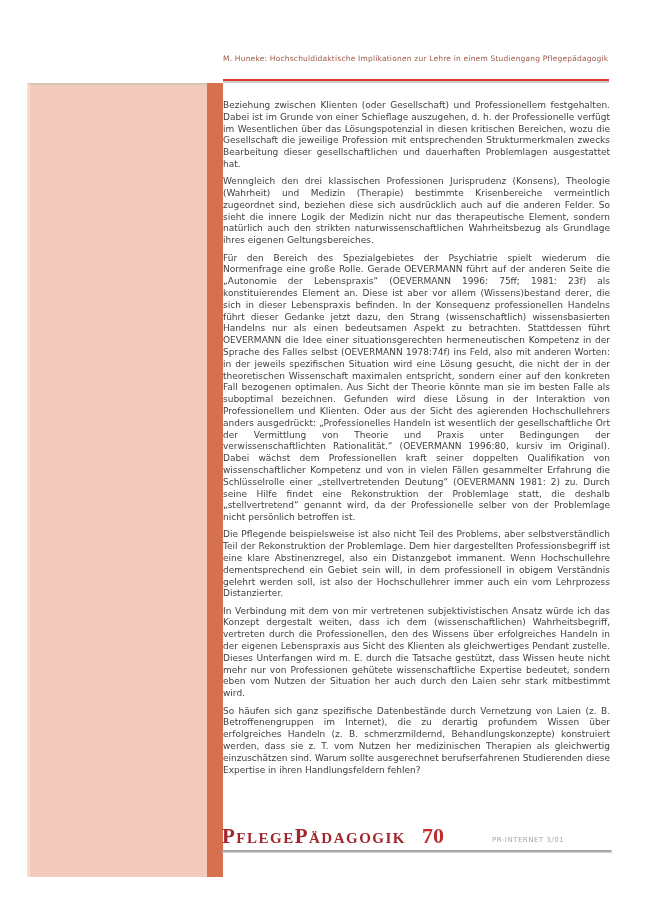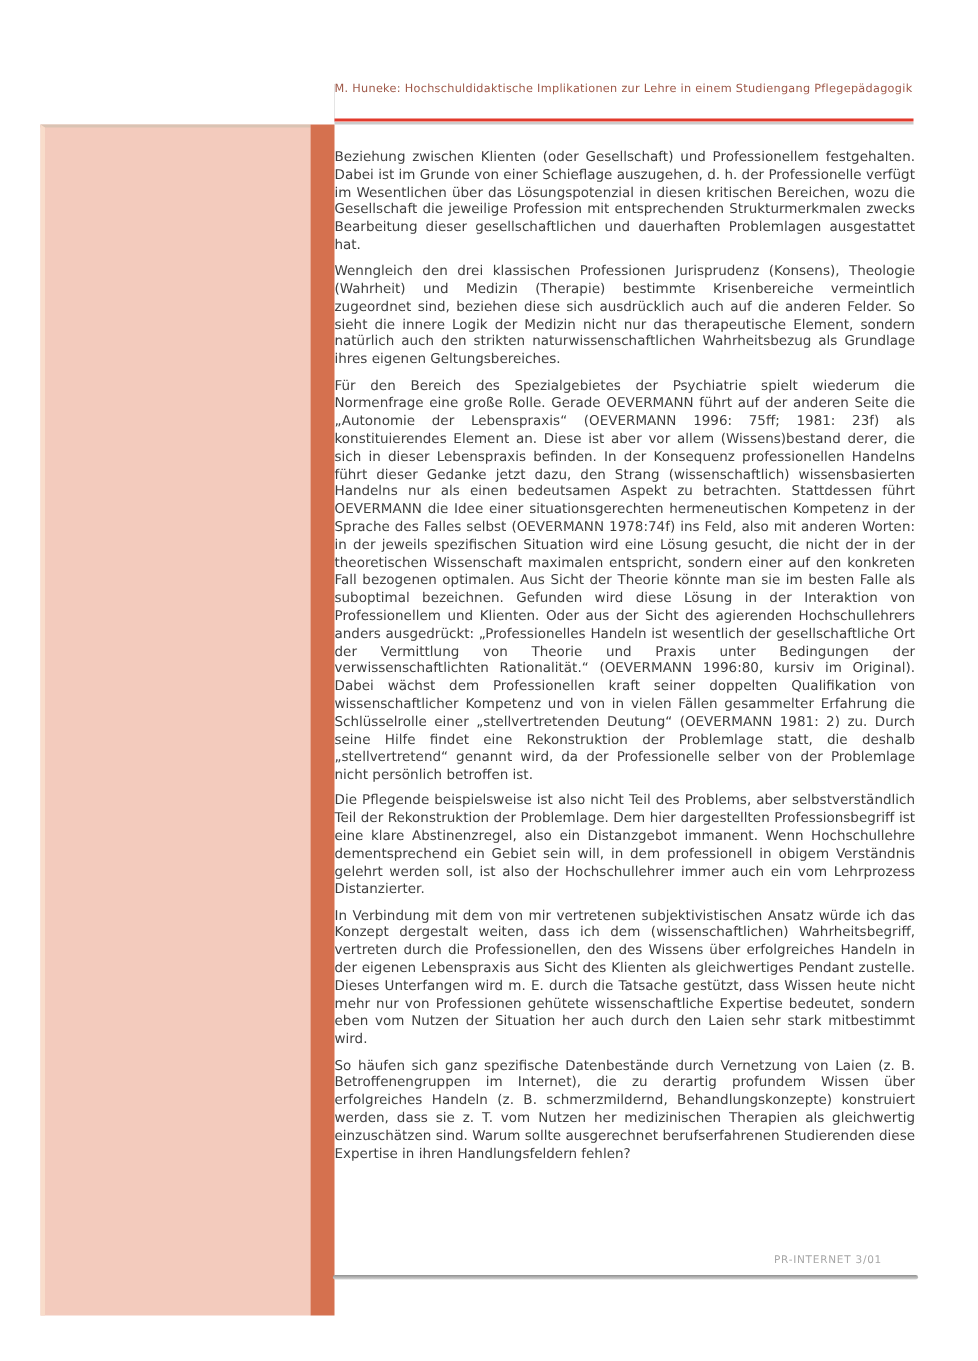--- a/index.html
+++ b/index.html
@@ -44,21 +44,21 @@
   }
   .footer-page{
     font-family:"Liberation Serif","DejaVu Serif",serif;
     font-variant:normal;font-size:22px;color:#bd2f2f;margin-left:16px;letter-spacing:0;
   }
   .footer-rule{
     position:absolute;left:222px;top:850px;width:390px;height:3px;
     background:linear-gradient(#8f8f8f,#d8d8d8);border-radius:2px;
   }
   .footer-issue{
-    position:absolute;left:492px;top:836px;width:120px;text-align:center;
+    position:absolute;left:492px;top:836px;width:120px;text-align:left;
     font-size:7px;letter-spacing:0.5px;color:#a6a6a6;white-space:nowrap;
   }
 </style>
 </head>
 <body>
 
 <div class="page">
 
   <div class="pink-block"></div>
   <div class="accent-bar"></div>
@@ -69,16 +69,19 @@
 
   <div class="article">
       <p><span>Beziehung zwischen Klienten (oder Gesellschaft) und Professionellem festgehalten. Dabei ist im Grunde von einer Schieflage auszugehen, d. h. der Professionelle verfügt im Wesentlichen über das Lösungspotenzial in diesen kritischen Bereichen, wozu die Gesellschaft die jeweilige Profession mit entsprechenden Strukturmerkmalen zwecks Bearbeitung dieser gesellschaftlichen und dauerhaften Problemlagen ausgestattet hat.</span></p>
       <p><span>Wenngleich den drei klassischen Professionen Jurisprudenz (Konsens), Theologie (Wahrheit) und Medizin (Therapie) bestimmte Krisenbereiche vermeintlich zugeordnet sind, beziehen diese sich ausdrücklich auch auf die anderen Felder. So sieht die innere Logik der Medizin nicht nur das therapeutische Element, sondern natürlich auch den strikten naturwissenschaftlichen Wahrheitsbezug als Grundlage ihres eigenen Geltungsbereiches.</span></p>
       <p><span>Für den Bereich des Spezialgebietes der Psychiatrie spielt wiederum die Normenfrage eine große Rolle. Gerade OEVERMANN führt auf der anderen Seite die „Autonomie der Lebenspraxis“ (OEVERMANN 1996: 75ff; 1981: 23f) als konstituierendes Element an. Diese ist aber vor allem (Wissens)bestand derer, die sich in dieser Lebenspraxis befinden. In der Konsequenz professionellen Handelns führt dieser Gedanke jetzt dazu, den Strang (wissenschaftlich) wissensbasierten Handelns nur als einen bedeutsamen Aspekt zu betrachten. Stattdessen führt OEVERMANN die Idee einer situationsgerechten hermeneutischen Kompetenz in der Sprache des Falles selbst (OEVERMANN 1978:74f) ins Feld, also mit anderen Worten: in der jeweils spezifischen Situation wird eine Lösung gesucht, die nicht der in der theoretischen Wissenschaft maximalen entspricht, sondern einer auf den konkreten Fall bezogenen optimalen. Aus Sicht der Theorie könnte man sie im besten Falle als suboptimal bezeichnen. Gefunden wird diese Lösung in der Interaktion von Professionellem und Klienten. Oder aus der Sicht des agierenden Hochschullehrers anders ausgedrückt: </span><span class="em">„Professionelles Handeln ist wesentlich der gesellschaftliche Ort der Vermittlung von Theorie und Praxis unter Bedingungen der verwissenschaftlichten Rationalität.“</span><span> (OEVERMANN 1996:80, kursiv im Original). Dabei wächst dem Professionellen kraft seiner doppelten Qualifikation von wissenschaftlicher Kompetenz und von in vielen Fällen gesammelter Erfahrung die Schlüsselrolle einer „stellvertretenden Deutung“ (OEVERMANN 1981: 2) zu. Durch seine Hilfe findet eine Rekonstruktion der Problemlage statt, die deshalb „stellvertretend“ genannt wird, da der Professionelle selber von der Problemlage nicht persönlich betroffen ist.</span></p>
       <p><span>Die Pflegende beispielsweise ist also nicht Teil des Problems, aber selbstverständlich Teil der Rekonstruktion der Problemlage. Dem hier dargestellten Professionsbegriff ist eine klare Abstinenzregel, also ein Distanzgebot immanent. Wenn Hochschullehre dementsprechend ein Gebiet sein will, in dem professionell in obigem Verständnis gelehrt werden soll, ist also der Hochschullehrer immer auch ein vom Lehrprozess Distanzierter.</span></p>
       <p><span>In Verbindung mit dem von mir vertretenen subjektivistischen Ansatz würde ich das Konzept dergestalt weiten, dass ich dem (wissenschaftlichen) Wahrheitsbegriff, vertreten durch die Professionellen, den des Wissens über erfolgreiches Handeln in der eigenen Lebenspraxis aus Sicht des Klienten als gleichwertiges Pendant zustelle. Dieses Unterfangen wird m. E. durch die Tatsache gestützt, dass Wissen heute nicht mehr nur von Professionen gehütete wissenschaftliche Expertise bedeutet, sondern eben vom Nutzen der Situation her auch durch den Laien sehr stark mitbestimmt wird.</span></p>
       <p><span>So häufen sich ganz spezifische Datenbestände durch Vernetzung von Laien (z. B. Betroffenengruppen im Internet), die zu derartig profundem Wissen über erfolgreiches Handeln (z. B. schmerzmildernd, Behandlungskonzepte) konstruiert werden, dass sie z. T. vom Nutzen her medizinischen Therapien als gleichwertig einzuschätzen sind. Warum sollte ausgerechnet berufserfahrenen Studierenden diese Expertise in ihren Handlungsfeldern fehlen?</span></p>
     </div>
 
+  <div class="footer-title">
+    <span>PflegePädagogik</span><span class="footer-page">70</span>
+  </div>
   <div class="footer-rule"></div>
   <div class="footer-issue">PR-INTERNET 3/01</div>
 
 </div>
 
 </body></html>

